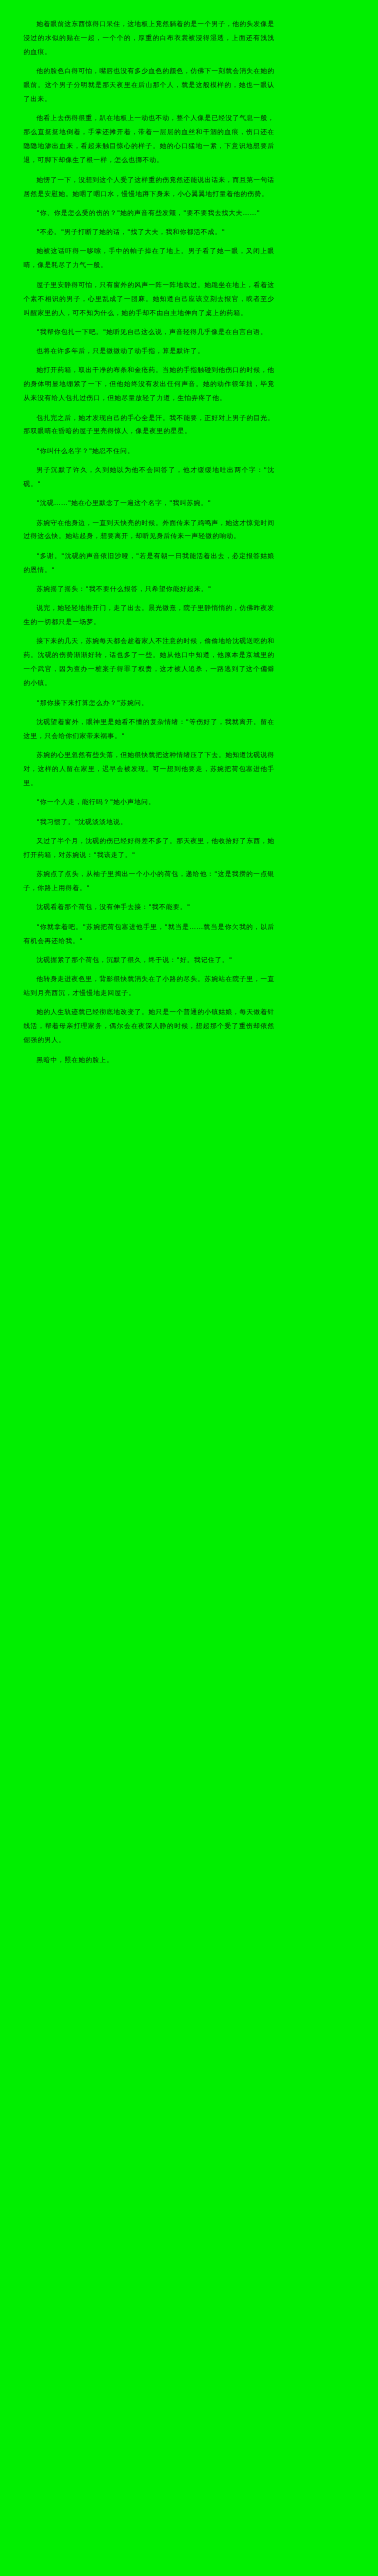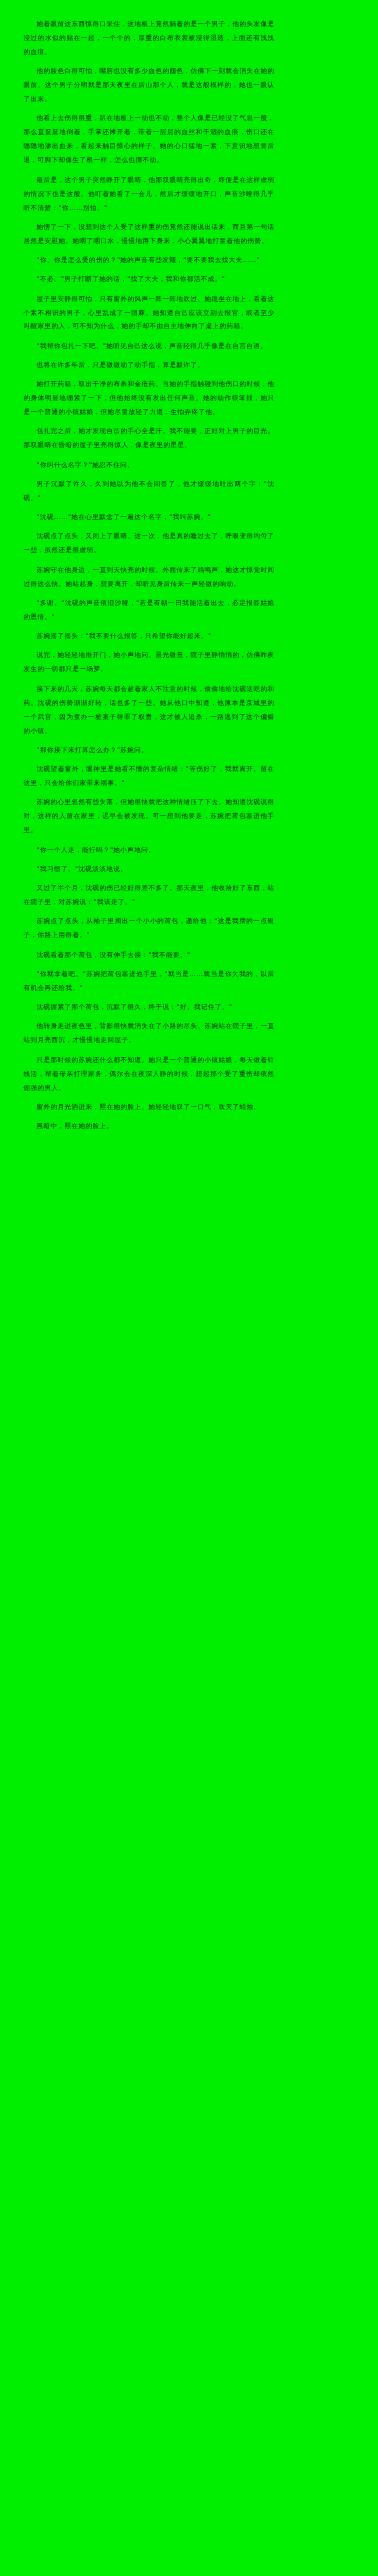--- a/index.html
+++ b/index.html
@@ -33,47 +33,45 @@
   }
 </style>
 </head>
 <body style="background: rgb(0, 239, 0);">
 
 <div id="page" style="background: rgb(0, 239, 0);">
   <div id="paragraphs" style="color: rgb(11, 11, 11);">
       <p class="para">她着眼前这东西惊得口呆住，这地板上竟然躺着的是一个男子，他的头发像是浸过的水似的贴在一起，一个个的，厚重的白布衣裳被浸得湿透，上面还有浅浅的血痕。</p>
       <p class="para">他的脸色白得可怕，嘴唇也没有多少血色的颜色，仿佛下一刻就会消失在她的眼前。这个男子分明就是那天夜里在后山那个人，就是这般模样的，她也一眼认了出来。</p>
       <p class="para">他看上去伤得很重，趴在地板上一动也不动，整个人像是已经没了气息一般，那么直挺挺地倒着，手掌还摊开着，带着一层层的血丝和干涸的血痕，伤口还在隐隐地渗出血来，看起来触目惊心的样子。她的心口猛地一紧，下意识地想要后退，可脚下却像生了根一样，怎么也挪不动。</p>
-      <p class="para">最后是，这个男子突然睁开了眼睛，他那双眼睛亮得出奇，即便是在这样虚弱的情况下也是这般。他盯着她看了一会儿，然后才缓缓地开口，声音沙哑得几乎听不清楚："你……别怕。"</p>
       <p class="para">她愣了一下，没想到这个人受了这样重的伤竟然还能说出话来，而且第一句话居然是安慰她。她咽了咽口水，慢慢地蹲下身来，小心翼翼地打量着他的伤势。</p>
       <p class="para">"你、你是怎么受的伤的？"她的声音有些发颤，"要不要我去找大夫……"</p>
       <p class="para">"不必。"男子打断了她的话，"找了大夫，我和你都活不成。"</p>
+      <p class="para">她被这话吓得一哆嗦，手中的帕子掉在了地上。男子看了她一眼，又闭上眼睛，像是耗尽了力气一般。</p>
       <p class="para">屋子里安静得可怕，只有窗外的风声一阵一阵地吹过。她跪坐在地上，看着这个素不相识的男子，心里乱成了一团麻。她知道自己应该立刻去报官，或者至少叫醒家里的人，可不知为什么，她的手却不由自主地伸向了桌上的药箱。</p>
       <p class="para">"我帮你包扎一下吧。"她听见自己这么说，声音轻得几乎像是在自言自语。</p>
       <p class="para">也将在许多年后，只是微微动了动手指，算是默许了。</p>
-      <p class="para">她打开药箱，取出干净的布条和金疮药。当她的手指触碰到他伤口的时候，他的身体明显地绷紧了一下，但他始终没有发出任何声音。她的动作很笨拙，她只是一个普通的小镇姑娘，但她尽量放轻了力道，生怕弄疼了他。</p>
+      <p class="para">她打开药箱，取出干净的布条和金疮药。当她的手指触碰到他伤口的时候，他的身体明显地绷紧了一下，但他始终没有发出任何声音。她的动作很笨拙，毕竟从来没有给人包扎过伤口，但她尽量放轻了力道，生怕弄疼了他。</p>
       <p class="para">包扎完之后，她才发现自己的手心全是汗。我不能要，正好对上男子的目光。那双眼睛在昏暗的屋子里亮得惊人，像是夜里的星星。</p>
       <p class="para">"你叫什么名字？"她忍不住问。</p>
       <p class="para">男子沉默了许久，久到她以为他不会回答了，他才缓缓地吐出两个字："沈砚。"</p>
       <p class="para">"沈砚……"她在心里默念了一遍这个名字，"我叫苏婉。"</p>
-      <p class="para">沈砚点了点头，又闭上了眼睛。这一次，他是真的睡过去了，呼吸变得均匀了一些，虽然还是很虚弱。</p>
       <p class="para">苏婉守在他身边，一直到天快亮的时候。外面传来了鸡鸣声，她这才惊觉时间过得这么快。她站起身，想要离开，却听见身后传来一声轻微的响动。</p>
       <p class="para">"多谢。"沈砚的声音依旧沙哑，"若是有朝一日我能活着出去，必定报答姑娘的恩情。"</p>
       <p class="para">苏婉摇了摇头："我不要什么报答，只希望你能好起来。"</p>
-      <p class="para">说完，她轻轻地推开门，她小声地问。晨光微熹，院子里静悄悄的，仿佛昨夜发生的一切都只是一场梦。</p>
+      <p class="para">说完，她轻轻地推开门，走了出去。晨光微熹，院子里静悄悄的，仿佛昨夜发生的一切都只是一场梦。</p>
       <p class="para">接下来的几天，苏婉每天都会趁着家人不注意的时候，偷偷地给沈砚送吃的和药。沈砚的伤势渐渐好转，话也多了一些。她从他口中知道，他原本是京城里的一个武官，因为查办一桩案子得罪了权贵，这才被人追杀，一路逃到了这个偏僻的小镇。</p>
       <p class="para">"那你接下来打算怎么办？"苏婉问。</p>
       <p class="para">沈砚望着窗外，眼神里是她看不懂的复杂情绪："等伤好了，我就离开。留在这里，只会给你们家带来祸事。"</p>
       <p class="para">苏婉的心里忽然有些失落，但她很快就把这种情绪压了下去。她知道沈砚说得对，这样的人留在家里，迟早会被发现。可一想到他要走，苏婉把荷包塞进他手里。</p>
       <p class="para">"你一个人走，能行吗？"她小声地问。</p>
       <p class="para">"我习惯了。"沈砚淡淡地说。</p>
-      <p class="para">又过了半个月，沈砚的伤已经好得差不多了。那天夜里，他收拾好了东西，站在院子里，对苏婉说："我该走了。"</p>
+      <p class="para">又过了半个月，沈砚的伤已经好得差不多了。那天夜里，他收拾好了东西，她打开药箱，对苏婉说："我该走了。"</p>
       <p class="para">苏婉点了点头，从袖子里掏出一个小小的荷包，递给他："这是我攒的一点银子，你路上用得着。"</p>
       <p class="para">沈砚看着那个荷包，没有伸手去接："我不能要。"</p>
       <p class="para">"你就拿着吧。"苏婉把荷包塞进他手里，"就当是……就当是你欠我的，以后有机会再还给我。"</p>
       <p class="para">沈砚握紧了那个荷包，沉默了很久，终于说："好。我记住了。"</p>
       <p class="para">他转身走进夜色里，背影很快就消失在了小路的尽头。苏婉站在院子里，一直站到月亮西沉，才慢慢地走回屋子。</p>
-      <p class="para">只是那时候的苏婉还什么都不知道。她只是一个普通的小镇姑娘，每天做着针线活，帮着母亲打理家务，偶尔会在夜深人静的时候，想起那个受了重伤却依然倔强的男人。</p>
-      <p class="para">窗外的月光洒进来，照在她的脸上。她轻轻地叹了一口气，吹灭了蜡烛。</p>
+      <p class="para">她的人生轨迹就已经彻底地改变了。她只是一个普通的小镇姑娘，每天做着针线活，帮着母亲打理家务，偶尔会在夜深人静的时候，想起那个受了重伤却依然倔强的男人。</p>
       <p class="para">黑暗中，照在她的脸上。</p>
     </div>
 </div>
 
 
 </body></html>

